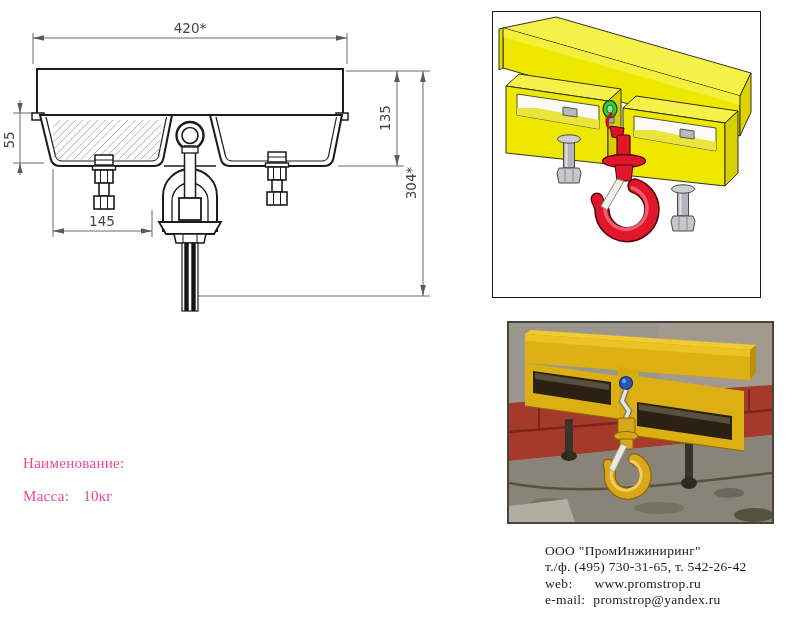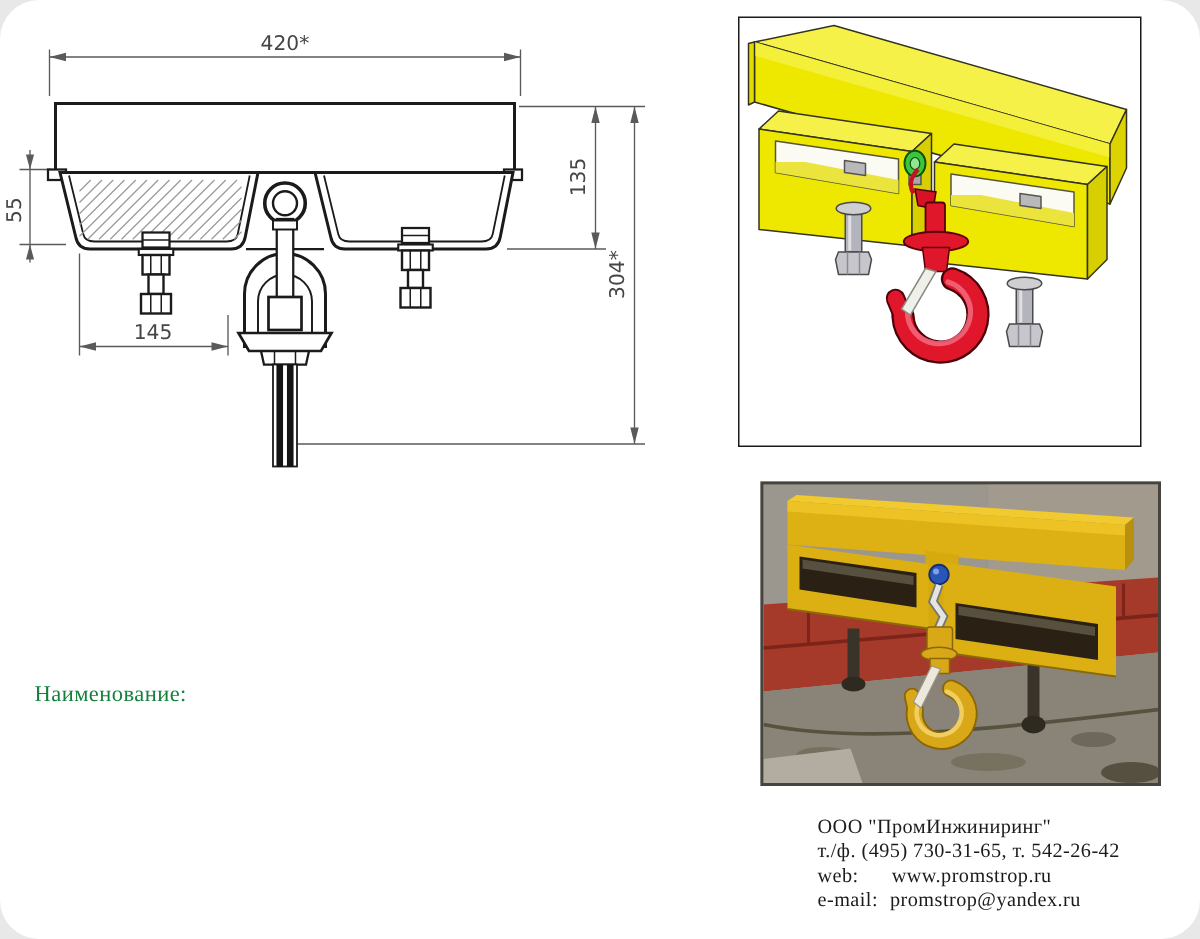--- a/index.html
+++ b/index.html
@@ -1,21 +1,21 @@
 <!DOCTYPE html>
 <html><head>
 <meta charset="utf-8">
 <style>
   html,body{margin:0;padding:0;background:#e8e8e8;}
   .page{
     position:relative;width:800px;height:626px;background:#ffffff;
-    font-family:"Liberation Serif", serif;overflow:hidden;border-radius:26px;
+    font-family:"Liberation Serif", serif;overflow:hidden;
   }
   .drawing-svg{position:absolute;left:0;top:0;}
-  .specs{position:absolute;left:23px;top:455px;color:#15803d;font-size:15px;letter-spacing:.3px;}
+  .specs{position:absolute;left:23px;top:455px;color:#ec4899;font-size:15px;letter-spacing:.3px;}
   .spec-line{display:flex;align-items:baseline;height:33px;}
   .spec-line .gap18{width:18px;}
   .spec-line .gap10{width:11px;}
   .spec-line .gap13{width:14px;}
   .render3d-frame{
     position:absolute;left:492px;top:11px;width:267px;height:285px;
     border:1px solid #1a1a1a;background:#ffffff;
   }
   .photo-frame{
     position:absolute;left:507px;top:321px;width:263px;height:199px;
@@ -292,20 +292,25 @@
         <polygon points="112,121 118,123 105,149 100,145" fill="#ece8dc" stroke="#9a9588" stroke-width="0.8"></polygon>
       </g>
     </svg>
   </div>
 
   <div class="specs">
     <div class="spec-line">
       <span>Наименование:</span>
       <span class="gap18"></span>
     </div>
+    <div class="spec-line">
+      <span>Масса:</span>
+      <span class="gap13"></span>
+      <span>10кг</span>
+    </div>
   </div>
 
   <div class="company">
     <div>ООО "ПромИнжиниринг"</div>
     <div>т./ф. (495) 730-31-65, т. 542-26-42</div>
     <div>
       <span>web:</span><span class="web-gap"></span><span>www.promstrop.ru</span>
     </div>
     <div>
       <span>e-mail:</span><span class="lbl-gap"></span><span>promstrop@yandex.ru</span>

